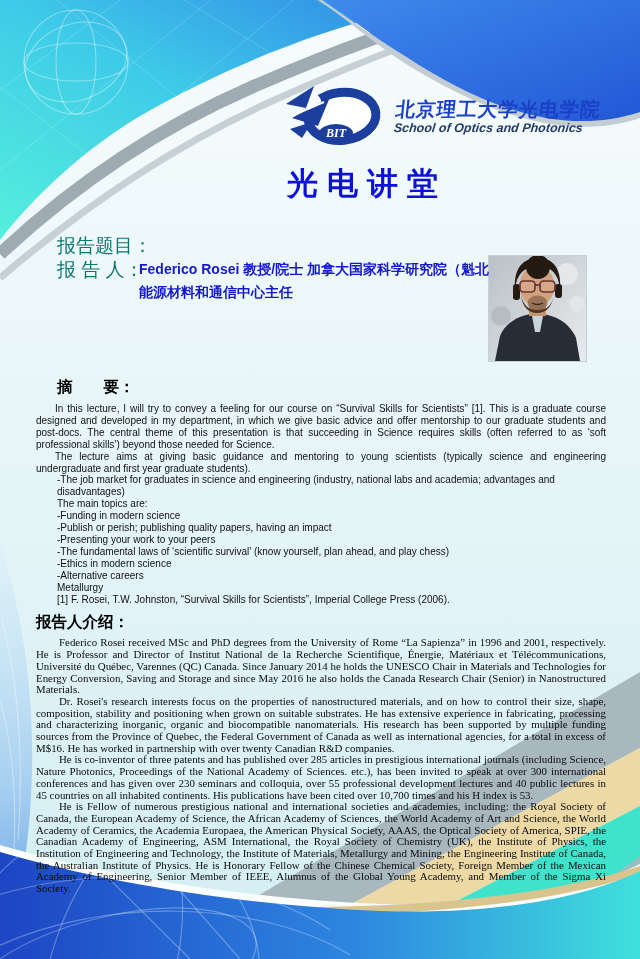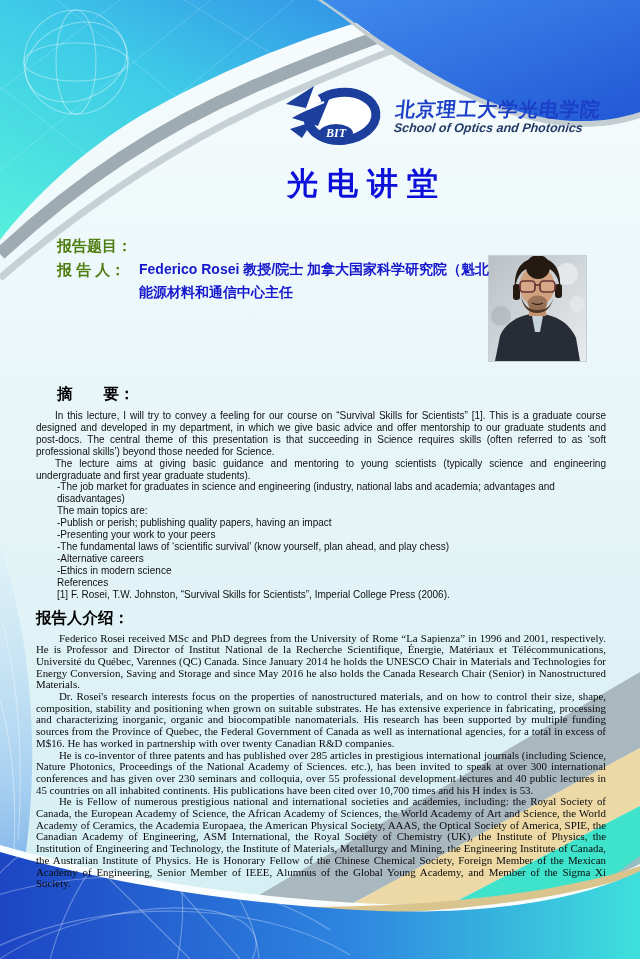--- a/index.html
+++ b/index.html
@@ -18,30 +18,30 @@
   .org-en{font-size:12.5px;font-weight:bold;font-style:italic;color:#223a66;white-space:nowrap;}
 
   .page-title{
     position:absolute;left:0;top:163px;width:100%;text-align:center;
     font-size:31px;font-weight:bold;color:#0c10d8;letter-spacing:9px;white-space:pre;padding-left:47px;
   }
 
   
   .info{position:absolute;left:57px;top:234px;width:460px;}
   .info-row{display:flex;align-items:flex-start;}
-  .info-label{flex:none;width:82px;font-size:15px;font-weight:bold;color:#4d7c0f;line-height:23.5px;white-space:pre;}
+  .info-label{flex:none;width:82px;font-size:19px;font-weight:normal;color:#0f766e;line-height:23.5px;white-space:pre;}
   .info-value{font-size:14px;font-weight:bold;color:#1518cc;line-height:23.5px;}
   .info-line{white-space:pre;}
   .serif-val{font-family:"Liberation Serif",serif;font-size:15px;}
 
   .photo{position:absolute;left:489px;top:256px;width:97px;height:105px;box-shadow:0 0 0 1px rgba(120,140,150,.35);}
 
   
   .content-flow{position:absolute;left:36px;top:377px;width:570px;color:#101010;}
-  .abs-heading{font-size:15.5px;font-weight:bold;color:#000;white-space:pre;margin:7px 0 5px 21px;}
+  .abs-heading{font-size:15.5px;font-weight:bold;color:#000;white-space:pre;margin:0 0 5px 21px;}
   .abstract{font-size:10px;line-height:11.9px;}
   .abstract p{margin:0;text-indent:19px;text-align:justify;}
   .topics div{margin-left:21px;}
   .refs div{margin-left:21px;}
   .bio-heading{font-size:15.5px;font-weight:bold;color:#000;margin:7px 0 4px 0;white-space:pre;}
   .bio{font-family:"Liberation Serif",serif;font-size:10.9px;line-height:11.7px;color:#0a0a0a;}
   .bio p{margin:0;text-indent:23px;text-align:justify;}
 </style>
 </head>
 <body>
@@ -204,28 +204,29 @@
   </svg>
 
   <div class="content-flow">
     <div class="abs-heading">摘　　要：</div>
     <div class="abstract">
       <p>In this lecture, I will try to convey a feeling for our course on “Survival Skills for Scientists” [1]. This is a graduate course designed and developed in my department, in which we give basic advice and offer mentorship to our graduate students and post-docs. The central theme of this presentation is that succeeding in Science requires skills (often referred to as ‘soft professional skills’) beyond those needed for Science.</p>
       <p>The lecture aims at giving basic guidance and mentoring to young scientists (typically science and engineering undergraduate and first year graduate students).</p>
       <div class="topics">
         <div>-The job market for graduates in science and engineering (industry, national labs and academia; advantages and disadvantages)</div>
         <div>The main topics are:</div>
+        <div>-Funding in modern science</div>
         <div>-Publish or perish; publishing quality papers, having an impact</div>
         <div>-Presenting your work to your peers</div>
         <div>-The fundamental laws of ‘scientific survival’ (know yourself, plan ahead, and play chess)</div>
+        <div>-Ethics in modern science</div>
         <div>-Alternative careers</div>
-        <div>-Ethics in modern science</div>
       </div>
       <div class="refs">
-        <div>References</div>
+        <div>Metallurgy</div>
         <div>[1] F. Rosei, T.W. Johnston, “Survival Skills for Scientists”, Imperial College Press (2006).</div>
       </div>
     </div>
 
     <div class="bio-heading">报告人介绍：</div>
     <div class="bio">
       <p>Federico Rosei received MSc and PhD degrees from the University of Rome “La Sapienza” in 1996 and 2001, respectively. He is Professor and Director of Institut National de la Recherche Scientifique, Énergie, Matériaux et Télécommunications, Université du Québec, Varennes (QC) Canada. Since January 2014 he holds the UNESCO Chair in Materials and Technologies for Energy Conversion, Saving and Storage and since May 2016 he also holds the Canada Research Chair (Senior) in Nanostructured Materials.</p>
       <p>Dr. Rosei's research interests focus on the properties of nanostructured materials, and on how to control their size, shape, composition, stability and positioning when grown on suitable substrates. He has extensive experience in fabricating, processing and characterizing inorganic, organic and biocompatible nanomaterials. His research has been supported by multiple funding sources from the Province of Quebec, the Federal Government of Canada as well as international agencies, for a total in excess of M$16. He has worked in partnership with over twenty Canadian R&amp;D companies.</p>
       <p>He is co-inventor of three patents and has published over 285 articles in prestigious international journals (including Science, Nature Photonics, Proceedings of the National Academy of Sciences. etc.), has been invited to speak at over 300 international conferences and has given over 230 seminars and colloquia, over 55 professional development lectures and 40 public lectures in 45 countries on all inhabited continents. His publications have been cited over 10,700 times and his H index is 53.</p>
       <p>He is Fellow of numerous prestigious national and international societies and academies, including: the Royal Society of Canada, the European Academy of Science, the African Academy of Sciences, the World Academy of Art and Science, the World Academy of Ceramics, the Academia Europaea, the American Physical Society, AAAS, the Optical Society of America, SPIE, the Canadian Academy of Engineering, ASM International, the Royal Society of Chemistry (UK), the Institute of Physics, the Institution of Engineering and Technology, the Institute of Materials, Metallurgy and Mining, the Engineering Institute of Canada, the Australian Institute of Physics. He is Honorary Fellow of the Chinese Chemical Society, Foreign Member of the Mexican Academy of Engineering, Senior Member of IEEE, Alumnus of the Global Young Academy, and Member of the Sigma Xi Society.</p>

